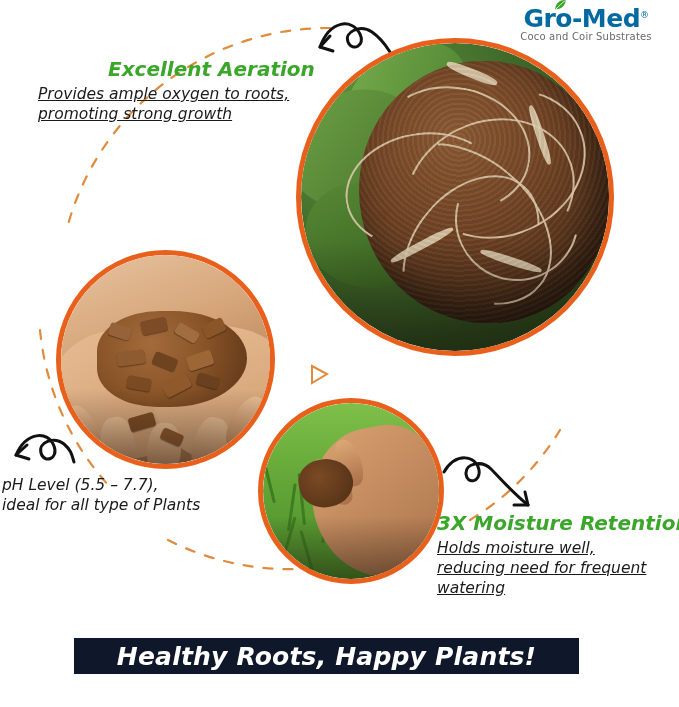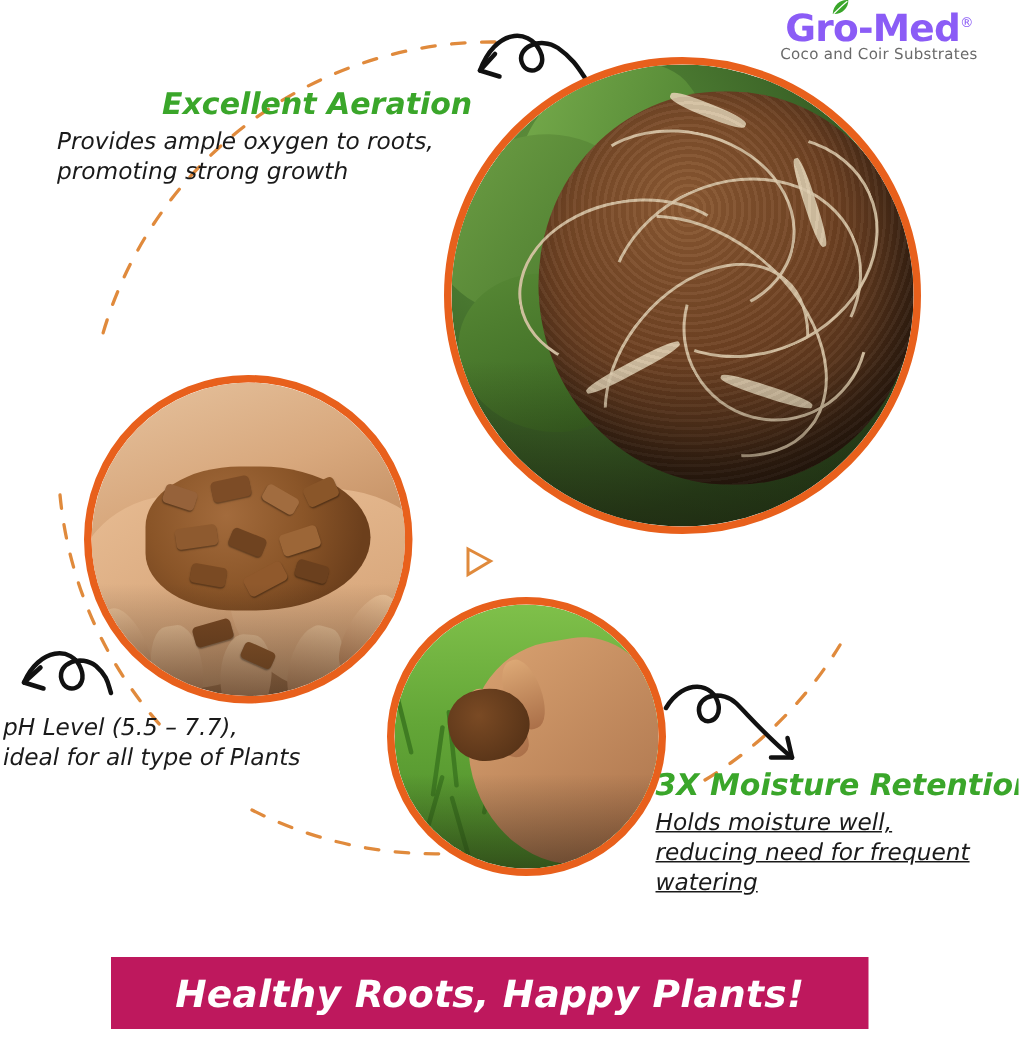--- a/index.html
+++ b/index.html
@@ -25,21 +25,21 @@
     position: absolute;
     top: 6px;
     right: 8px;
     width: 170px;
     text-align: center;
   }
   .logo-word {
     font-family: "DejaVu Sans", sans-serif;
     font-weight: bold;
     font-size: 25px;
-    color: #8b5cf6;
+    color: #0369a1;
     letter-spacing: -0.5px;
     line-height: 1;
     position: relative;
     display: inline-block;
   }
   .logo-leaf {
     position: absolute;
     left: 30px;
     top: -8px;
     width: 14px;
@@ -235,38 +235,38 @@
   .body {
     font-family: "DejaVu Sans", sans-serif;
     font-style: italic;
     color: #1a1a1a;
     font-size: 15.5px;
     line-height: 1.28;
   }
 
   .t-aeration { left: 38px;  top: 58px;  width: 320px; text-align: left; }
   .t-aeration .head { font-size: 20px; margin-left: 70px; }
-  .t-aeration .body { margin-top: 4px; }
+  .t-aeration .body { margin-top: 4px; text-decoration: underline; }
 
   .t-ph { left: 2px; top: 472px; width: 250px; }
   .t-ph .head { font-size: 20px; }
   .t-ph .body { margin-top: 4px; }
 
   .t-moist { left: 437px; top: 512px; width: 238px; }
   .t-moist .head { font-size: 20px; }
   .t-moist .body { margin-top: 4px; }
 
   
   .banner {
     position: absolute;
     left: 74px;
     top: 638px;
     width: 505px;
-    height: 48px;
-    background: #be185d;
+    height: 36px;
+    background: #0f172a;
     display: flex;
     align-items: center;
     justify-content: center;
   }
   .banner-text {
     font-family: "DejaVu Sans", sans-serif;
     font-weight: bold;
     font-style: italic;
     color: #ffffff;
     font-size: 25px;

